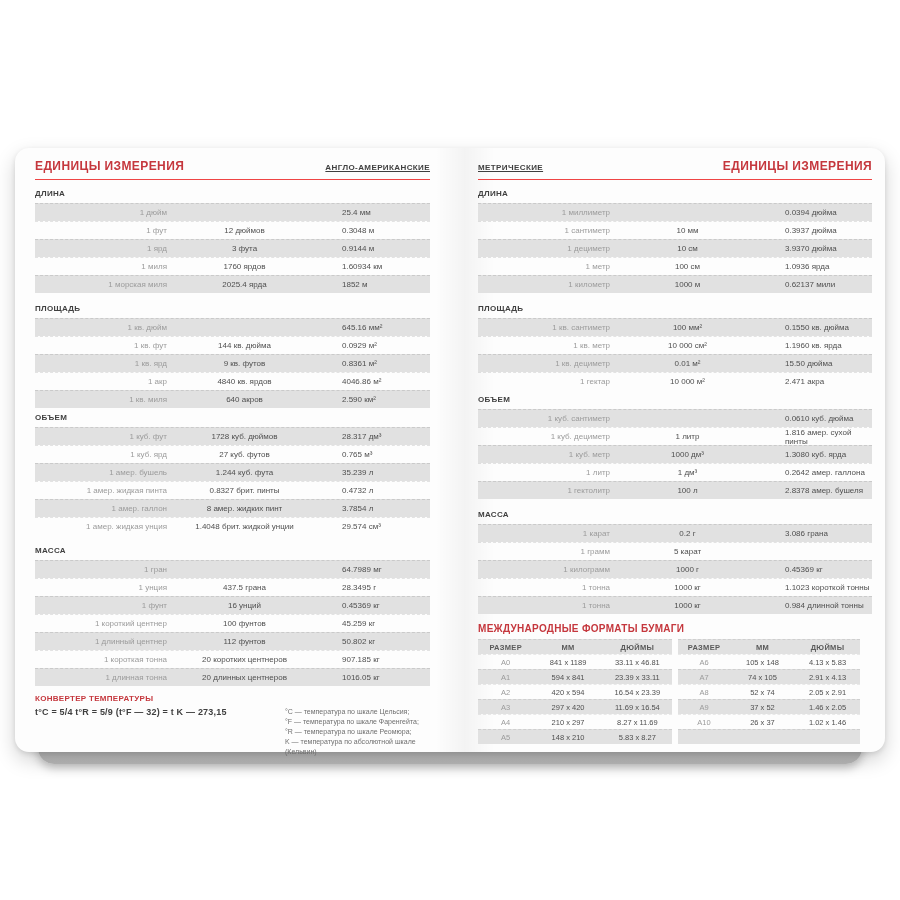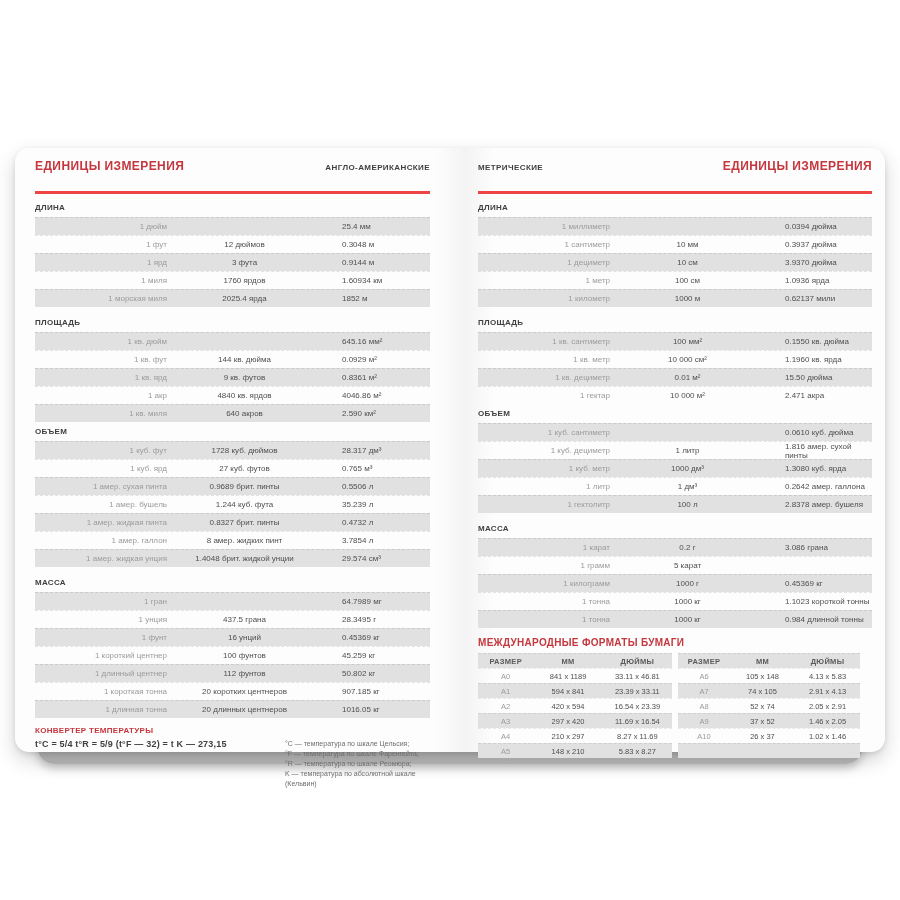--- a/index.html
+++ b/index.html
@@ -25,27 +25,27 @@
     background:linear-gradient(90deg,rgba(0,0,0,0) 0%,rgba(0,0,0,0.04) 50%,rgba(0,0,0,0) 100%);
     pointer-events:none;
   }
   .page{
     position:absolute;top:0;height:100%;box-sizing:border-box;padding-top:7px;
   }
   .page-left{left:20px;width:395px;}
   .page-right{left:463px;width:394px;}
   .page-header{
     display:flex;justify-content:space-between;align-items:flex-end;
-    height:18px;padding-bottom:18px;border-bottom:3px solid #ef4444;
+    height:18px;padding-bottom:6px;border-bottom:1px solid #ef4444;
   }
   .page-title{
     font-size:12px;font-weight:bold;color:var(--red);letter-spacing:0.4px;
   }
   .page-subtitle{
-    font-size:8px;font-weight:bold;color:#3f3f3f;letter-spacing:0.4px;padding-bottom:1px;
+    font-size:8px;font-weight:bold;color:#3f3f3f;letter-spacing:0.4px;padding-bottom:1px;text-decoration:underline;
   }
   .section{margin-top:9px;}
   .page-left .section:nth-of-type(2){margin-top:11px;}
   .page-left .section:nth-of-type(3){margin-top:5px;}
   .page-left .section:nth-of-type(4){margin-top:11px;}
   .page-left .section:nth-of-type(5){margin-top:7px;}
   .page-right .section:nth-of-type(2){margin-top:11px;}
   .page-right .section:nth-of-type(3){margin-top:5px;}
   .page-right .section:nth-of-type(4){margin-top:11px;}
   .page-right .section:nth-of-type(5){margin-top:17px;}
@@ -170,25 +170,20 @@
               <span class="c1">1 куб. фут</span>
               <span class="c2">1728 куб. дюймов</span>
               <span class="c3">28.317 дм³</span>
             </div>
             <div class="trow">
               <span class="c1">1 куб. ярд</span>
               <span class="c2">27 куб. футов</span>
               <span class="c3">0.765 м³</span>
             </div>
             <div class="trow">
-              <span class="c1">1 амер. сухая пинта</span>
-              <span class="c2">0.9689 брит. пинты</span>
-              <span class="c3">0.5506 л</span>
-            </div>
-            <div class="trow">
               <span class="c1">1 амер. бушель</span>
               <span class="c2">1.244 куб. фута</span>
               <span class="c3">35.239 л</span>
             </div>
             <div class="trow">
               <span class="c1">1 амер. жидкая пинта</span>
               <span class="c2">0.8327 брит. пинты</span>
               <span class="c3">0.4732 л</span>
             </div>
             <div class="trow">

